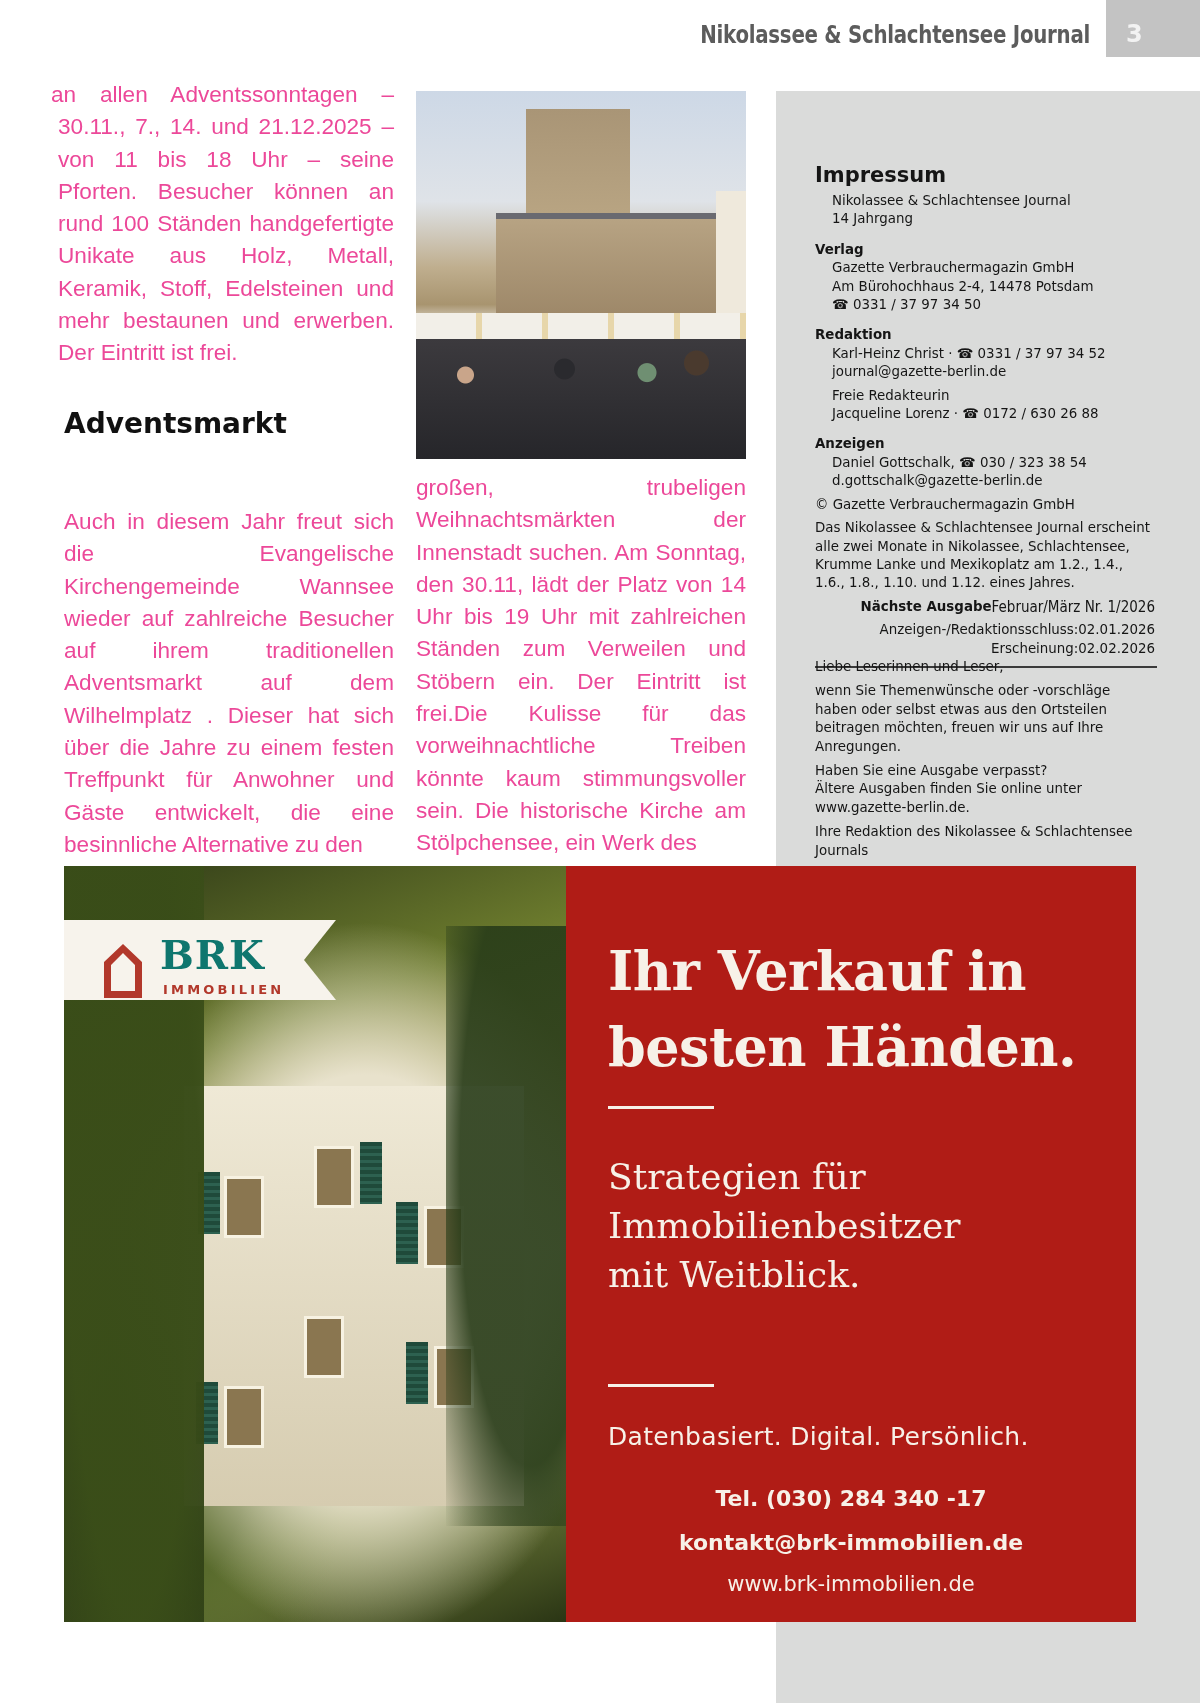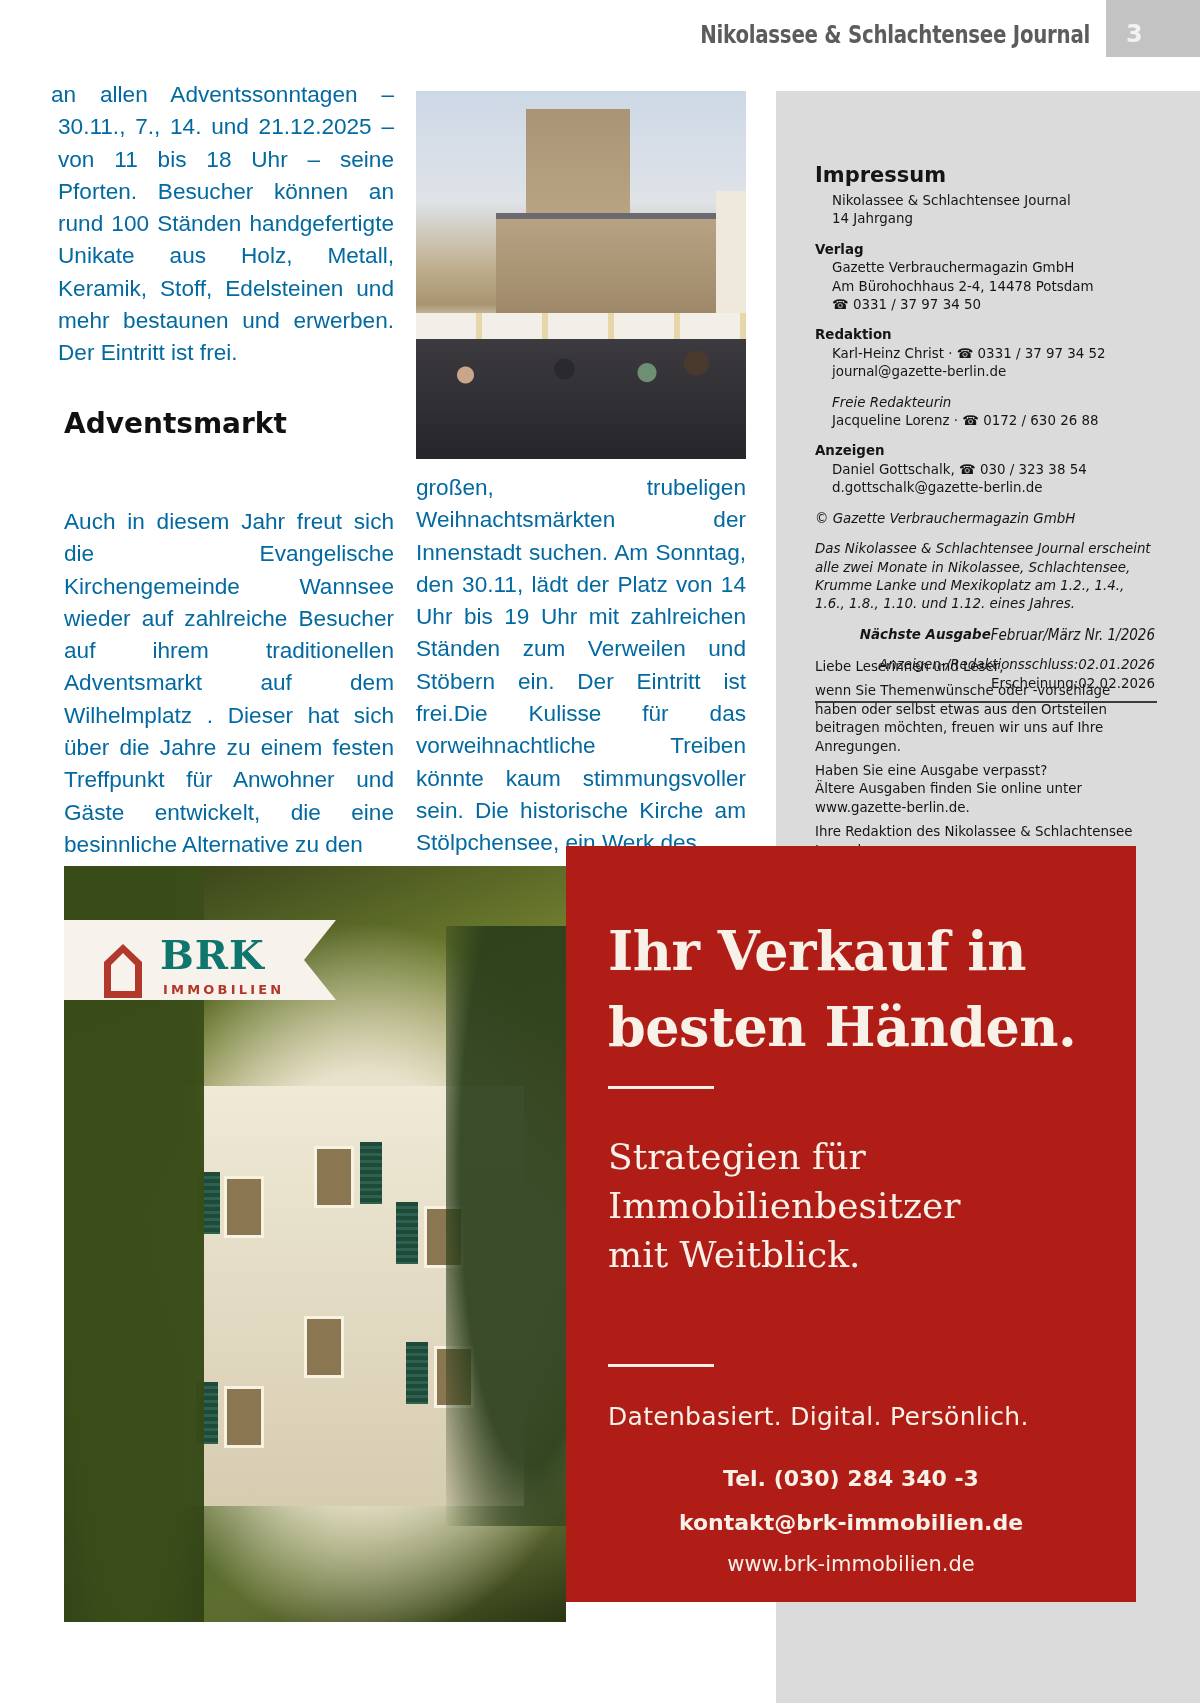--- a/index.html
+++ b/index.html
@@ -12,21 +12,21 @@
                   color:#5c5c5c; letter-spacing:-0.3px; transform:scaleX(0.88); transform-origin:right center; }
   .page-num-box { position:absolute; top:0; left:1106px; width:94px; height:57px; background:#c3c3c3; }
   .page-num { position:absolute; left:20px; top:20px; color:#f2f2f2; font-weight:bold; font-size:24px;
               font-family:"DejaVu Sans", sans-serif; }
 
   
   .sidebar { position:absolute; left:776px; top:91px; width:424px; height:1612px; background:#dadbda; }
 
   
   .col { position:absolute; font-family:"Liberation Sans", sans-serif; font-size:22.6px; line-height:32.3px;
-         color:#0369a1; text-align:justify; }
+         color:#ec4899; text-align:justify; }
   .col1-top { left:58px; top:79px; width:336px; }
   .col p { margin:0; }
   .headline { position:absolute; left:64px; top:404px; width:320px; font-family:"DejaVu Sans", sans-serif;
               font-weight:bold; font-size:28px; line-height:40px; color:#111; }
   .col1-body { left:64px; top:506px; width:330px; }
   .col2-body { left:416px; top:472px; width:330px; }
   .hang { text-indent:-7px; }
 
   
   .photo-church { position:absolute; left:416px; top:91px; width:330px; height:368px; overflow:hidden;
@@ -45,21 +45,21 @@
                 radial-gradient(circle at 85% 20%,#4a3a2e 0 12px,transparent 13px),
                 linear-gradient(180deg,#3c3a3e,#26262a); }
   .photo-church .house { position:absolute; left:300px; top:100px; width:30px; height:140px; background:#efe9dc; }
 
   
   .imp { position:absolute; left:815px; top:160px; width:340px; font-family:"DejaVu Sans", sans-serif;
          font-size:13.4px; line-height:18.4px; color:#151515; }
   .imp-title { font-weight:bold; font-size:21px; line-height:30px; margin:0 0 2px 0; }
   .imp .ind { padding-left:17px; }
   .imp .lbl { font-weight:bold; margin-top:12px; }
-  .imp .gap { margin-top:12px;font-style:italic; }
+  .imp .gap { margin-top:5px; }
   .imp .row { display:flex; justify-content:flex-end; }
   .imp .next-issue { font-family:"DejaVu Sans Condensed","DejaVu Sans", sans-serif; font-size:15px; }
   .imp .rule { border:0; border-top:2px solid #3a3a3a; margin:8px 0 8px 0; width:342px; }
   .letter { position:absolute; left:815px; top:658px; width:340px; font-family:"DejaVu Sans", sans-serif;
             font-size:13.4px; line-height:18.4px; color:#151515; }
   .letter p { margin:0 0 6px 0; }
 
   
   .ad-photo { position:absolute; left:64px; top:866px; width:502px; height:756px; overflow:hidden;
      background:radial-gradient(ellipse at 60% 55%,#e8e2cc 0 150px,transparent 260px),
@@ -77,21 +77,21 @@
 
   .brk-banner { position:absolute; left:64px; top:920px; width:240px; height:80px; background:#f7f3ec; }
   .brk-banner::after { content:""; position:absolute; right:-32px; top:0; width:0; height:0;
      border-top:40px solid #f7f3ec; border-bottom:40px solid #f7f3ec; border-right:32px solid transparent; }
   .brk-house { position:absolute; left:38px; top:22px; width:42px; height:58px; }
   .brk-word { position:absolute; left:96px; top:15px; font-family:"DejaVu Serif", serif; font-weight:bold;
               font-size:40px; line-height:40px; color:#0f766e; letter-spacing:1px; }
   .brk-sub { position:absolute; left:99px; top:62px; font-family:"DejaVu Sans", sans-serif; font-weight:bold;
              font-size:13px; letter-spacing:3.2px; color:#b2382b; }
 
-  .ad-red { position:absolute; left:566px; top:846px; width:570px; height:756px; background:#b01c16; color:#f7f1e8; }
+  .ad-red { position:absolute; left:566px; top:866px; width:570px; height:756px; background:#b01c16; color:#f7f1e8; }
   .ad-headline { position:absolute; left:42px; top:67px; font-family:"DejaVu Serif", serif; font-weight:bold;
                  font-size:54px; line-height:76px; letter-spacing:-0.5px; }
   .ad-rule1 { position:absolute; left:42px; top:240px; width:106px; height:3px; background:#f7f1e8; }
   .ad-sub { position:absolute; left:42px; top:286px; font-family:"DejaVu Serif", serif;
             font-size:36px; line-height:49px; }
   .ad-rule2 { position:absolute; left:42px; top:518px; width:106px; height:3px; background:#f7f1e8; }
   .ad-slogan { position:absolute; left:42px; top:556px; font-family:"DejaVu Sans", sans-serif;
                font-size:25px; letter-spacing:0.3px; }
   .ad-contact { position:absolute; left:0; width:570px; text-align:center; font-family:"DejaVu Sans", sans-serif; }
   .ad-tel { top:620px; font-weight:bold; font-size:22px; }
@@ -213,16 +213,16 @@
     <div>besten Händen.</div>
   </div>
   <div class="ad-rule1"></div>
   <div class="ad-sub">
     <div>Strategien für</div>
     <div>Immobilienbesitzer</div>
     <div>mit Weitblick.</div>
   </div>
   <div class="ad-rule2"></div>
   <div class="ad-slogan">Datenbasiert. Digital. Persönlich.</div>
-  <div class="ad-contact ad-tel">Tel. (030) 284 340 -3</div>
+  <div class="ad-contact ad-tel">Tel. (030) 284 340 -17</div>
   <div class="ad-contact ad-mail">kontakt@brk-immobilien.de</div>
   <div class="ad-contact ad-web">www.brk-immobilien.de</div>
 </div>
 
 </body></html>

